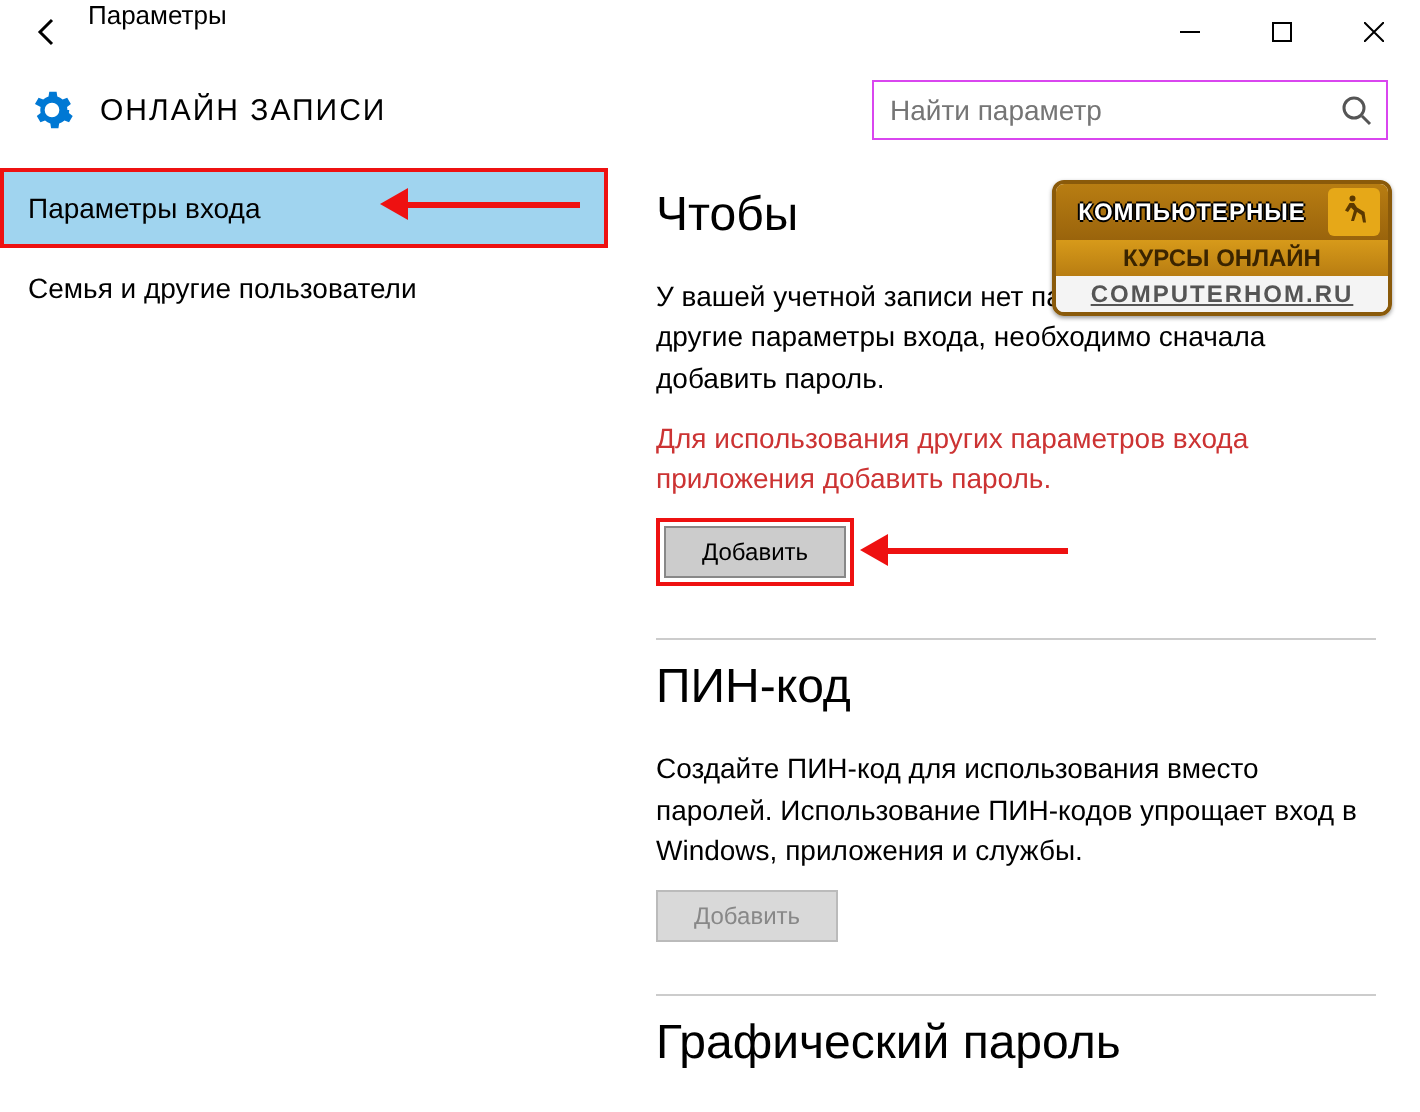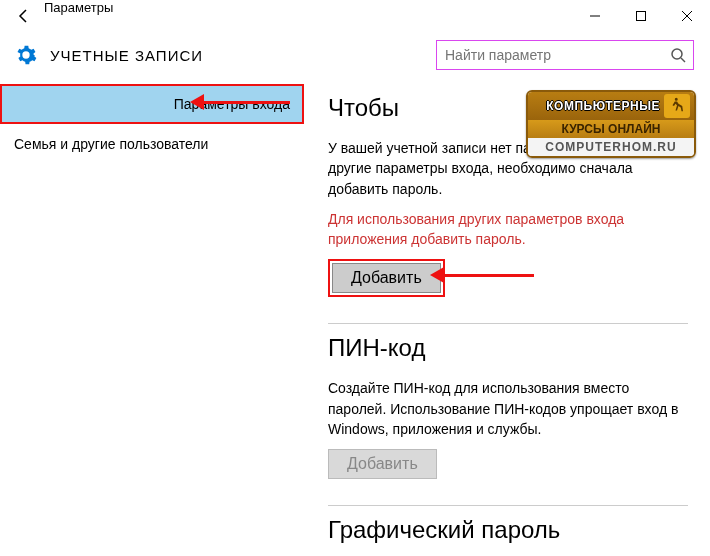--- a/index.html
+++ b/index.html
@@ -92,21 +92,21 @@
     font-weight: 400;
     margin: 8px 0 16px 0;
   }
   .para { font-size:14px; line-height:1.45; margin-bottom:10px; max-width:360px;}
   .para.red { color:#c33; }
   .btn {
     display:inline-block;
     background:#ccc;
     border:1px solid #888;
     padding: 5px 18px;
-    font-size:16px;
+    font-size:12px;
   }
   .btn.disabled { color:#888; border-color:#bbb; background:#d9d9d9; }
   .btn-wrap {
     display:inline-block;
     border:2px solid #e11;
     padding:2px;
     position:relative;
   }
   hr.sep {
     border:none; border-top:1px solid #ccc;
@@ -136,21 +136,21 @@
     width: 170px;
     border: 2px solid #8a5a0a;
     border-radius: 6px;
     overflow:hidden;
     font-weight:700;
     font-size:12px;
     box-shadow: 0 1px 2px rgba(0,0,0,.4);
   }
   .watermark .row1 {
     background: linear-gradient(#b87d12,#9a640c);
-    color:#fff; text-align:right;
+    color:#fff; text-align:center;
     padding:2px 4px;
     display:flex; align-items:center; gap:4px;
     text-shadow: -1px 0 #000, 1px 0 #000, 0 -1px #000, 0 1px #000;
   }
   .watermark .row1 .txt{ flex:1; letter-spacing:0.5px;}
   .watermark .runner {
     background:#e6a818; width:26px; height:24px;
     border-radius:3px;
     display:flex;align-items:center;justify-content:center;
     color:#5b3900;
@@ -159,20 +159,21 @@
     background: linear-gradient(#d79a1a,#b87d12);
     color:#3a2400; text-align:center;
     padding:2px 8px;
   }
   .watermark .row3 {
     background: #f4f4f4;
     color:#555; text-align:center;
     padding:2px 0;
     font-weight:700;
     letter-spacing:1px;
+    text-decoration:underline;
   }
 </style>
 </head>
 <body>
 
 <div class="titlebar">
   <div class="back">
     <svg width="16" height="16" viewBox="0 0 16 16">
         <path d="M10 2 L4 8 L10 14" stroke="#000" stroke-width="1.5" fill="none"></path>
       </svg>
@@ -196,37 +197,37 @@
     </div>
   </div>
 </div>
 
 <div class="header">
   <div class="gear">
     <svg width="22" height="22" viewBox="0 0 24 24">
         <path fill="#0078d4" d="M12 8a4 4 0 1 0 0 8 4 4 0 0 0 0-8zm9.4 4c0 .6-.1 1.1-.2 1.7l2.1 1.6-2 3.4-2.5-1a8 8 0 0 1-2.9 1.7l-.4 2.6h-4l-.4-2.6a8 8 0 0 1-2.9-1.7l-2.5 1-2-3.4 2.1-1.6c-.1-.6-.2-1.1-.2-1.7s.1-1.1.2-1.7L2.7 8.7l2-3.4 2.5 1a8 8 0 0 1 2.9-1.7L10.5 2h4l.4 2.6a8 8 0 0 1 2.9 1.7l2.5-1 2 3.4-2.1 1.6c.1.6.2 1.1.2 1.7z"></path>
       </svg>
   </div>
-  <div class="page-title">УЧЕТНЫЕ ЗАПИСИ</div>
+  <div class="page-title">ОНЛАЙН ЗАПИСИ</div>
   <div class="header-spacer"></div>
   <div class="search-wrap">
     <input type="text" placeholder="Найти параметр" style="">
     <div class="search-icon">
       <svg width="16" height="16" viewBox="0 0 16 16">
           <circle cx="7" cy="7" r="5" stroke="#555" stroke-width="1.5" fill="none"></circle>
           <line x1="11" y1="11" x2="15" y2="15" stroke="#555" stroke-width="1.5"></line>
         </svg>
     </div>
   </div>
 </div>
 
 <div class="body">
 
   <div class="sidebar">
-    <div style="position:relative;text-align:right;">
+    <div style="position:relative;">
       <div class="side-item selected">Параметры входа</div>
       <div class="arrow" style="left:190px; top:10px;">
         <div class="head-left"></div>
           <div class="shaft" style="width:86px;"></div>
       </div>
     </div>
     <div class="side-item">Семья и другие пользователи</div>
   </div>
 
   <div class="content">

